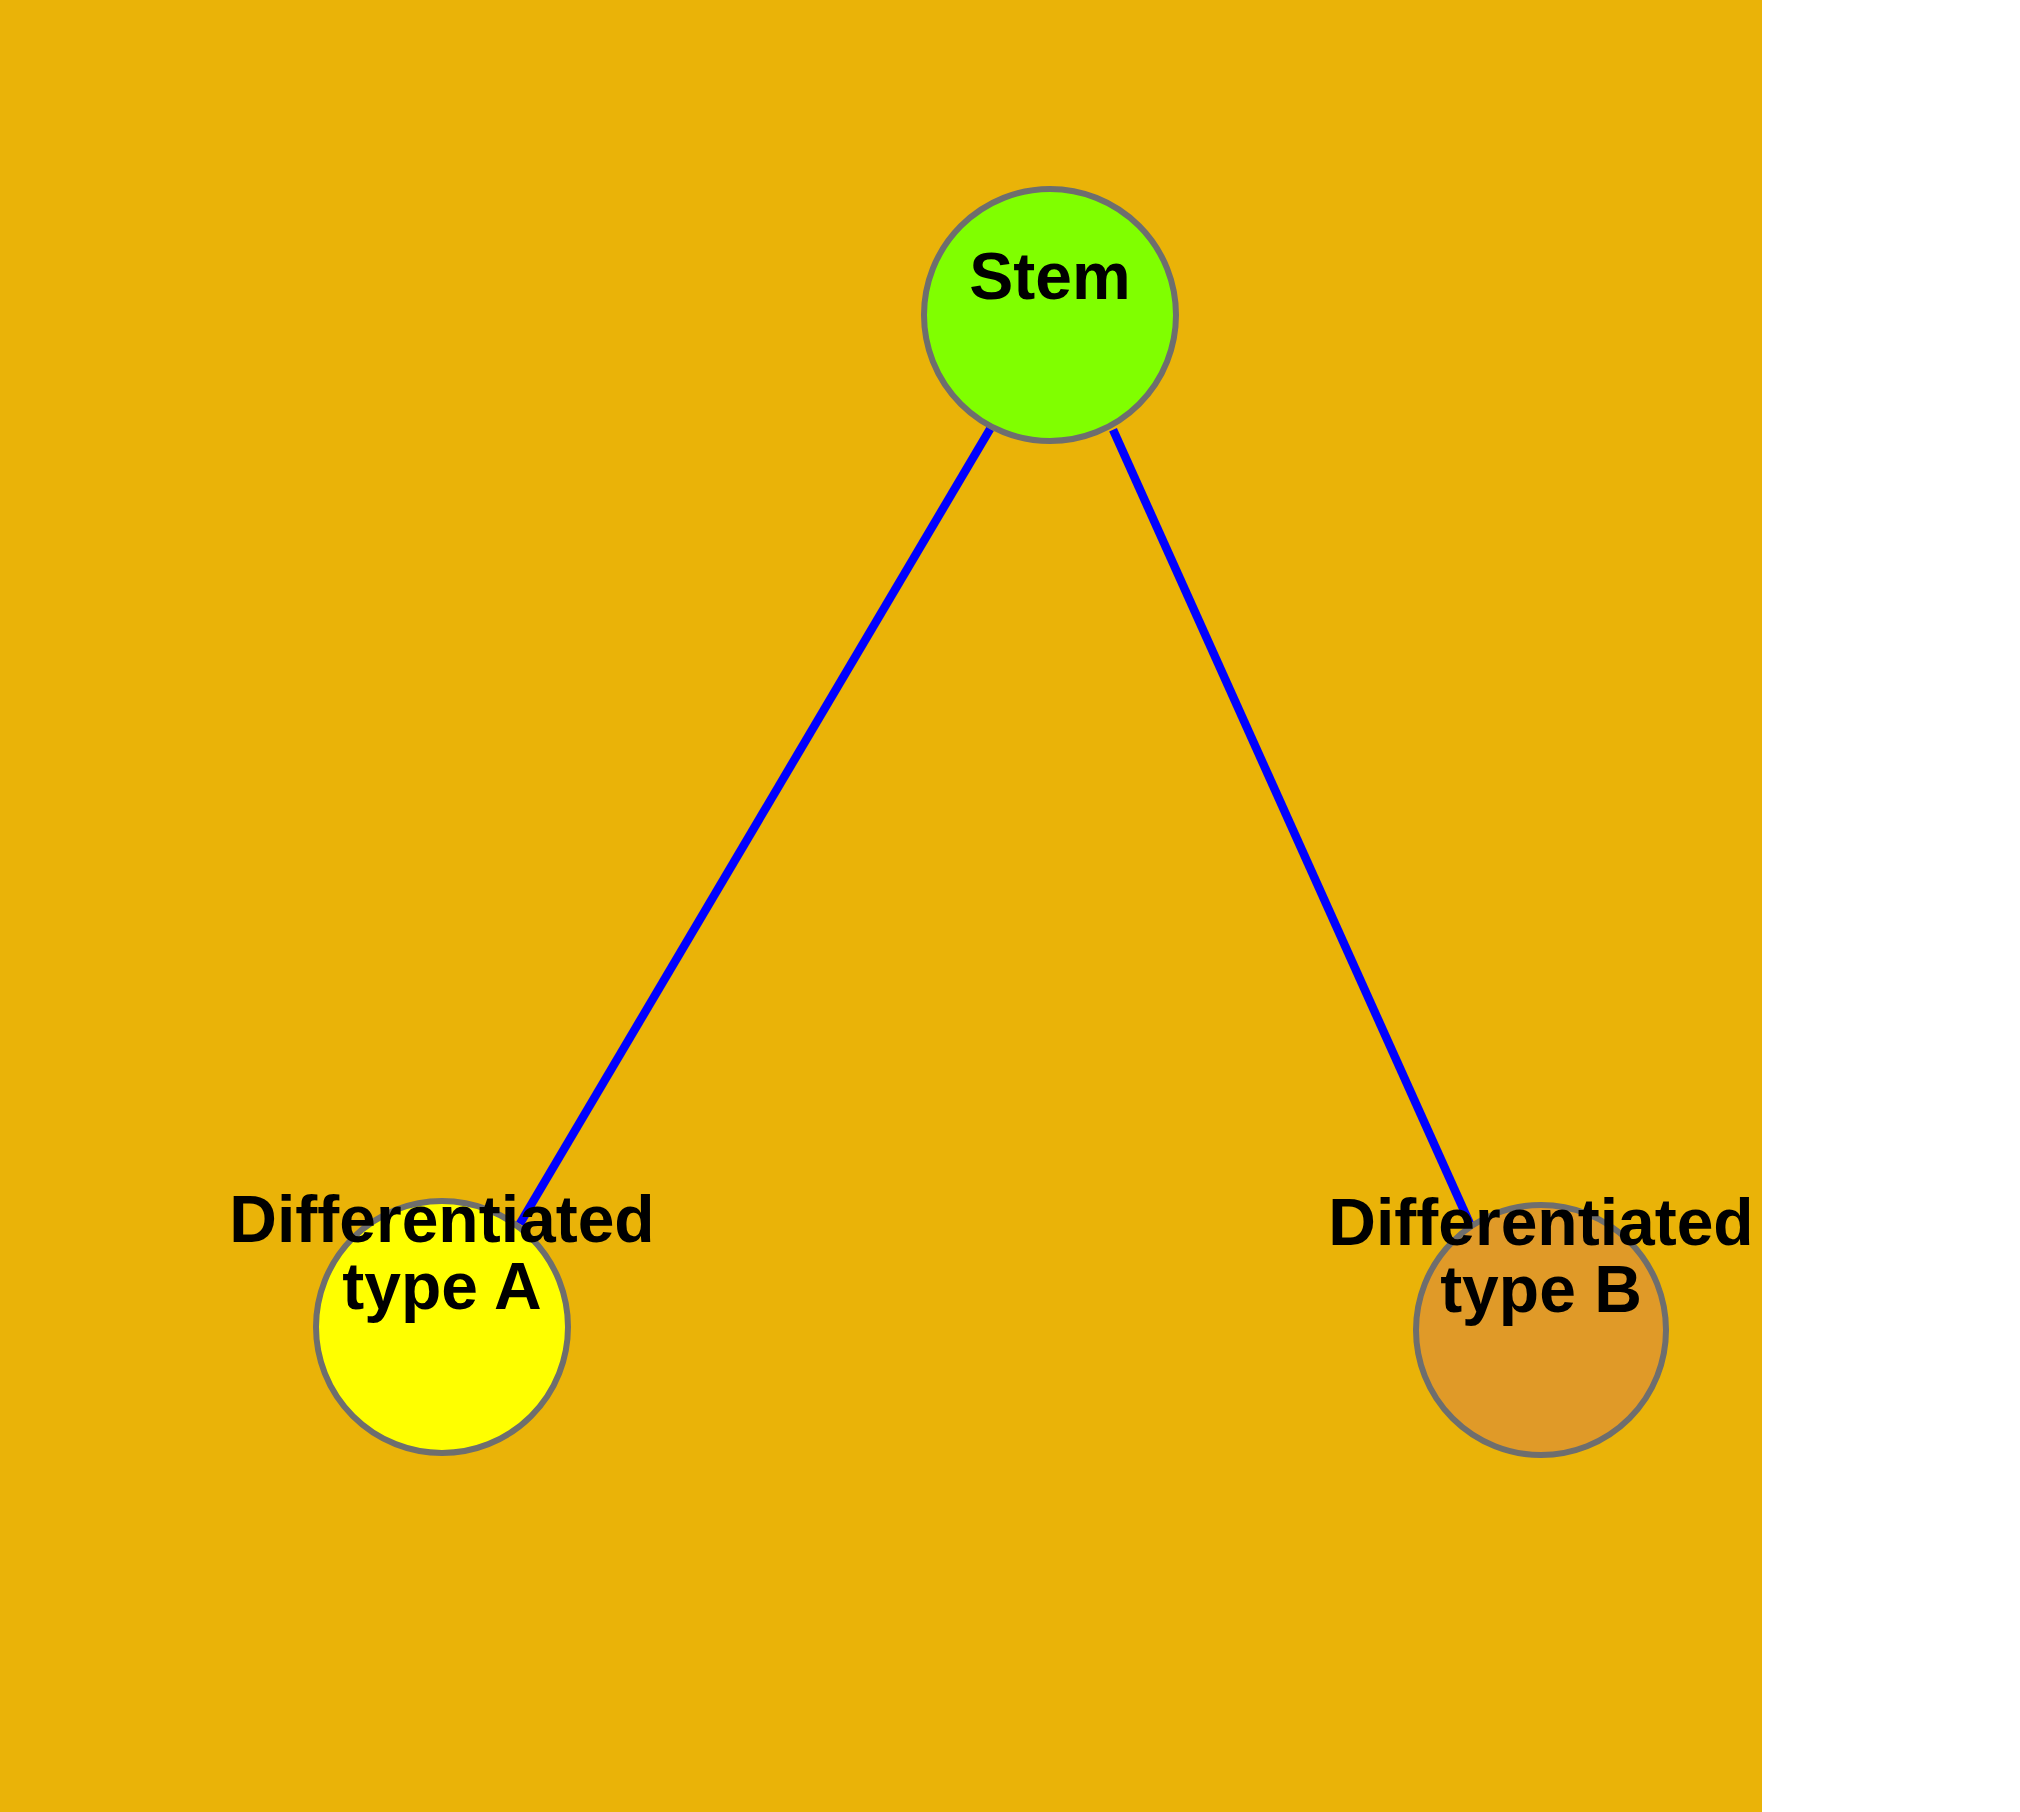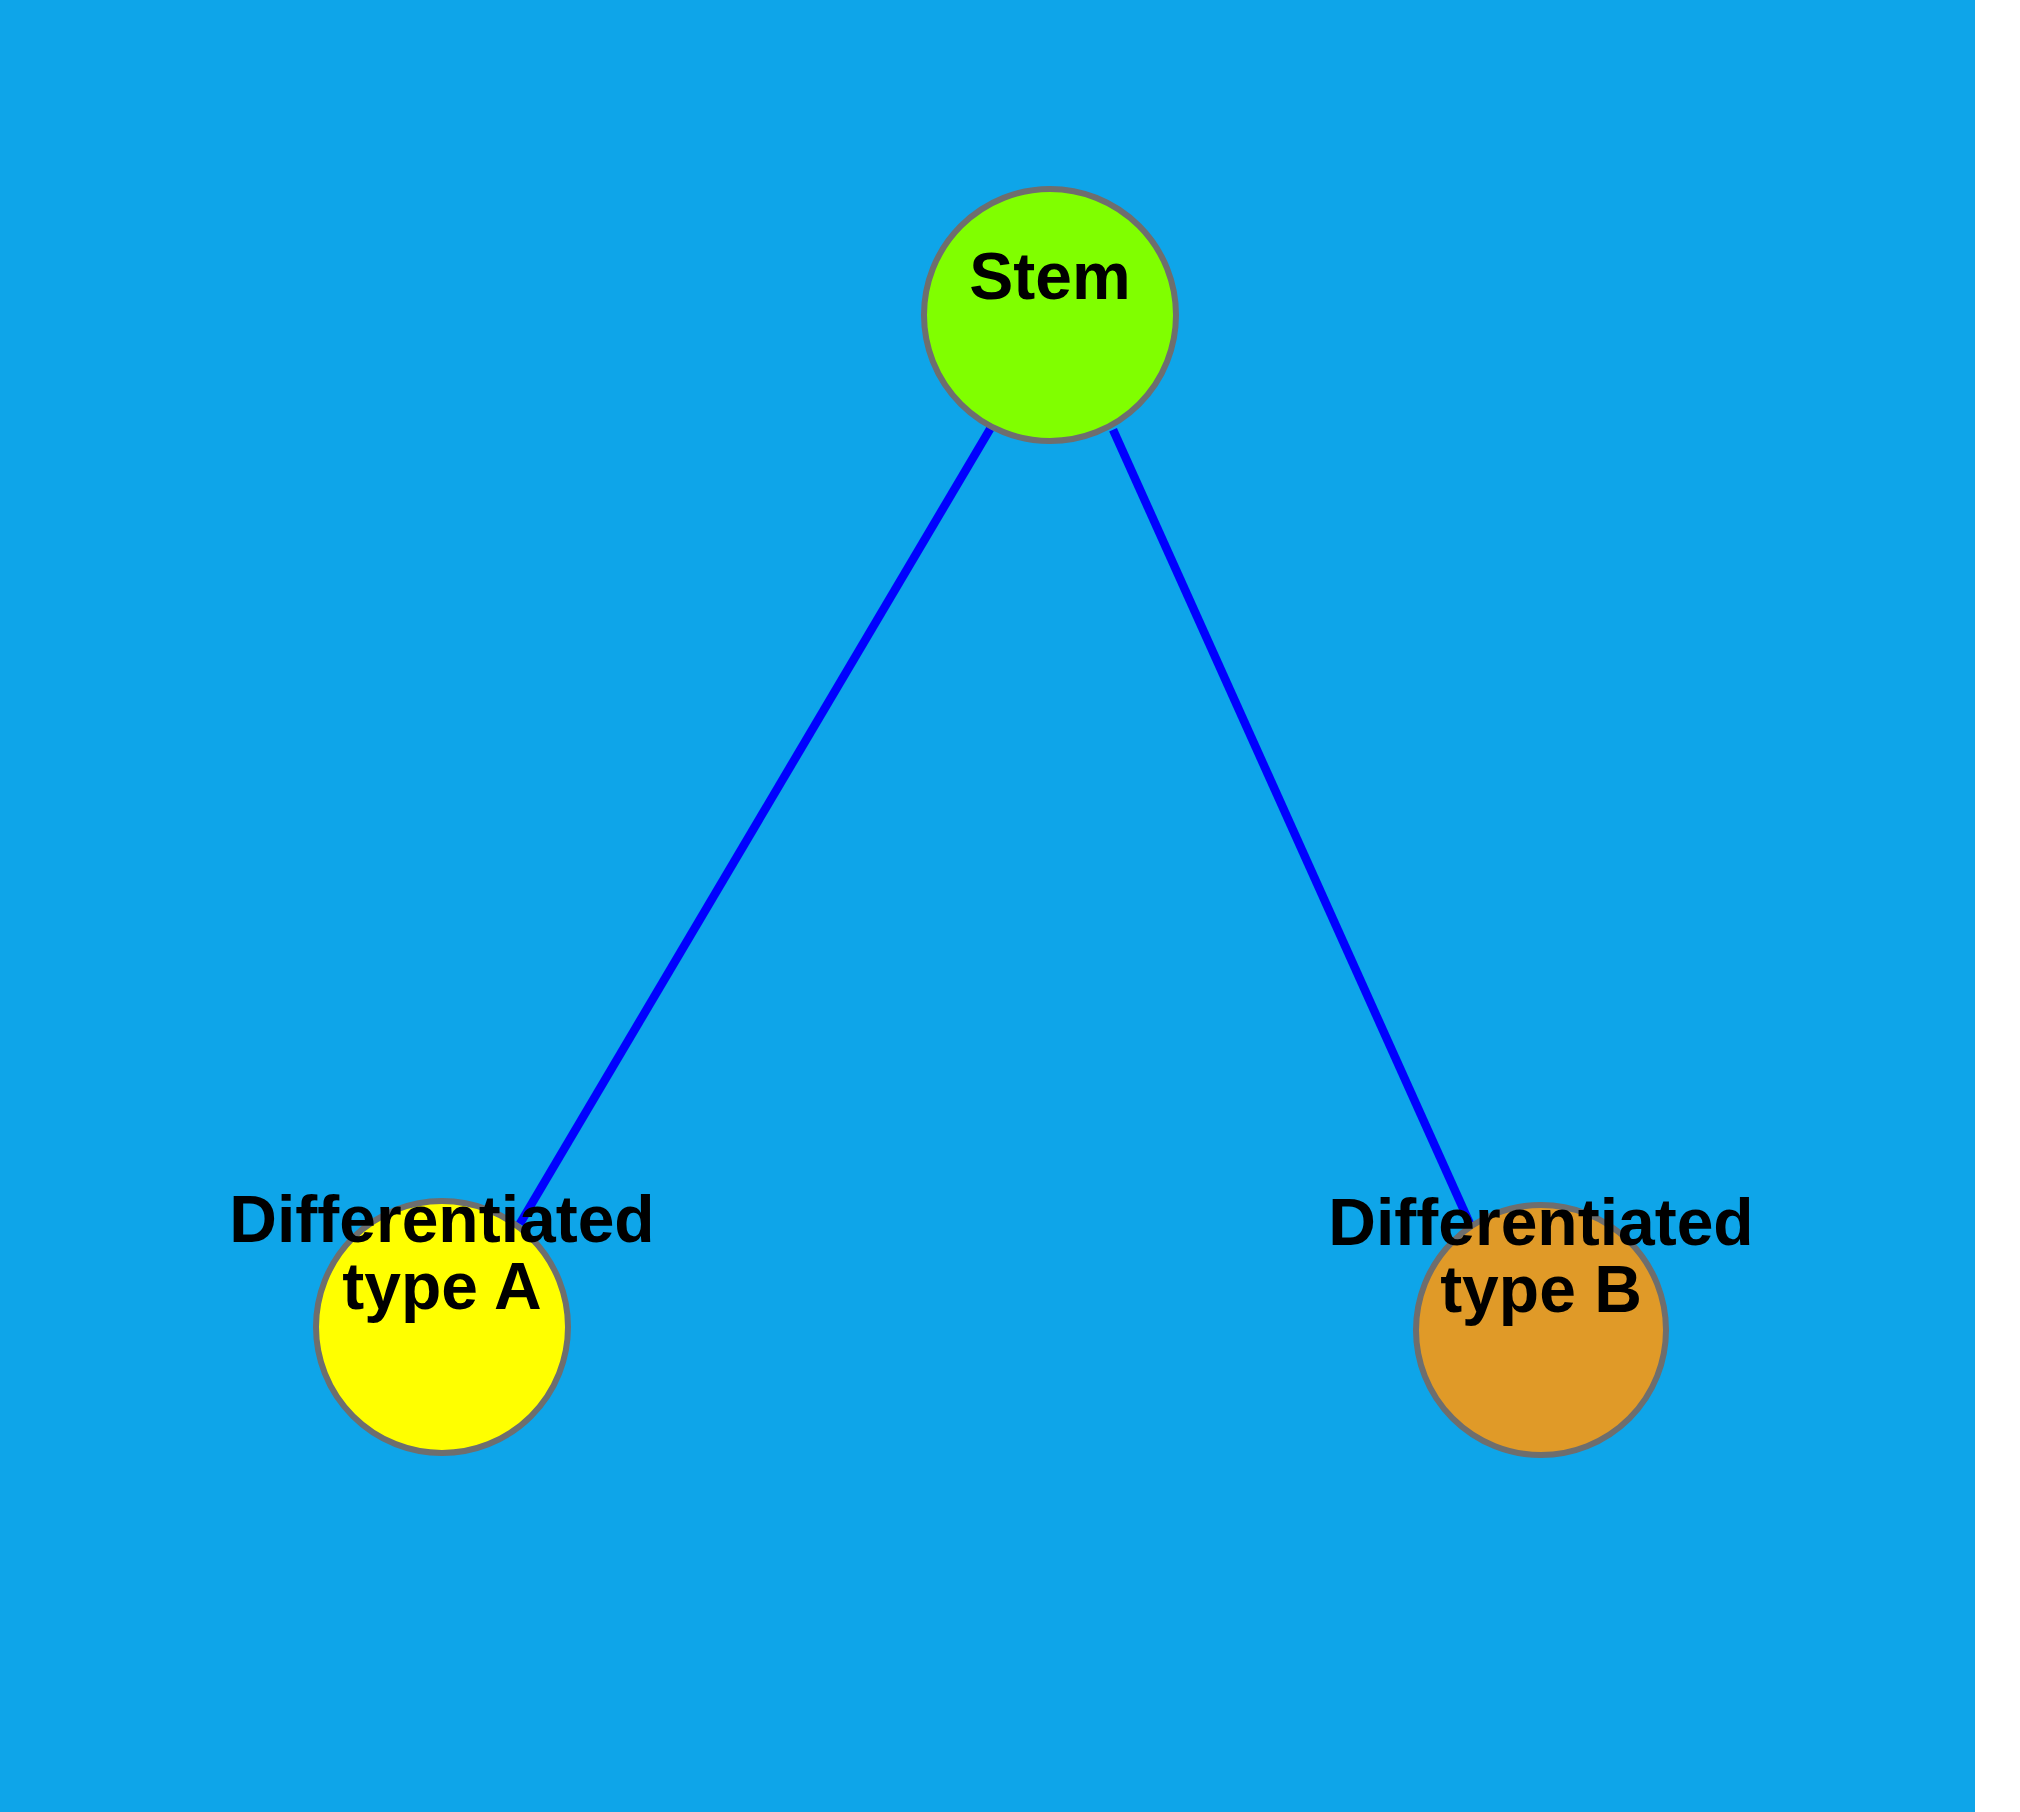--- a/index.html
+++ b/index.html
@@ -38,21 +38,21 @@
     font-family: "Liberation Sans", sans-serif;
     font-weight: bold;
     white-space: pre;
     line-height: 1.02;
     pointer-events: none;
   }
 </style>
 </head>
 <body>
 
-<div id="graph-canvas" style="width: 1975px; height: 1812px; background: #0ea5e9;">
+<div id="graph-canvas" style="width: 1762px; height: 1812px; background: #eab308;">
 
   <svg id="edge-layer" viewBox="0 0 2384 2138" width="2021" height="1812">
     <line x1="1168" y1="506" x2="613" y2="1444" stroke="#0000ff" stroke-width="10" stroke-linecap="butt"></line>
     <line x1="1313" y1="507" x2="1735" y2="1446" stroke="#0000ff" stroke-width="10" stroke-linecap="butt"></line>
   </svg>
 
   <div class="node" style="left: 921px; top: 186px; width: 258px; height: 258px; background: rgb(128, 255, 0); border-color: rgb(110, 110, 110); border-width: 6.8px;"></div>
   <div class="node" style="left: 313px; top: 1198px; width: 258px; height: 258px; background: rgb(255, 255, 0); border-color: rgb(110, 110, 110); border-width: 6.8px;"></div>
   <div class="node" style="left: 1413px; top: 1202px; width: 256px; height: 256px; background: rgb(224, 154, 40); border-color: rgb(110, 110, 110); border-width: 6.8px;"></div>
 

